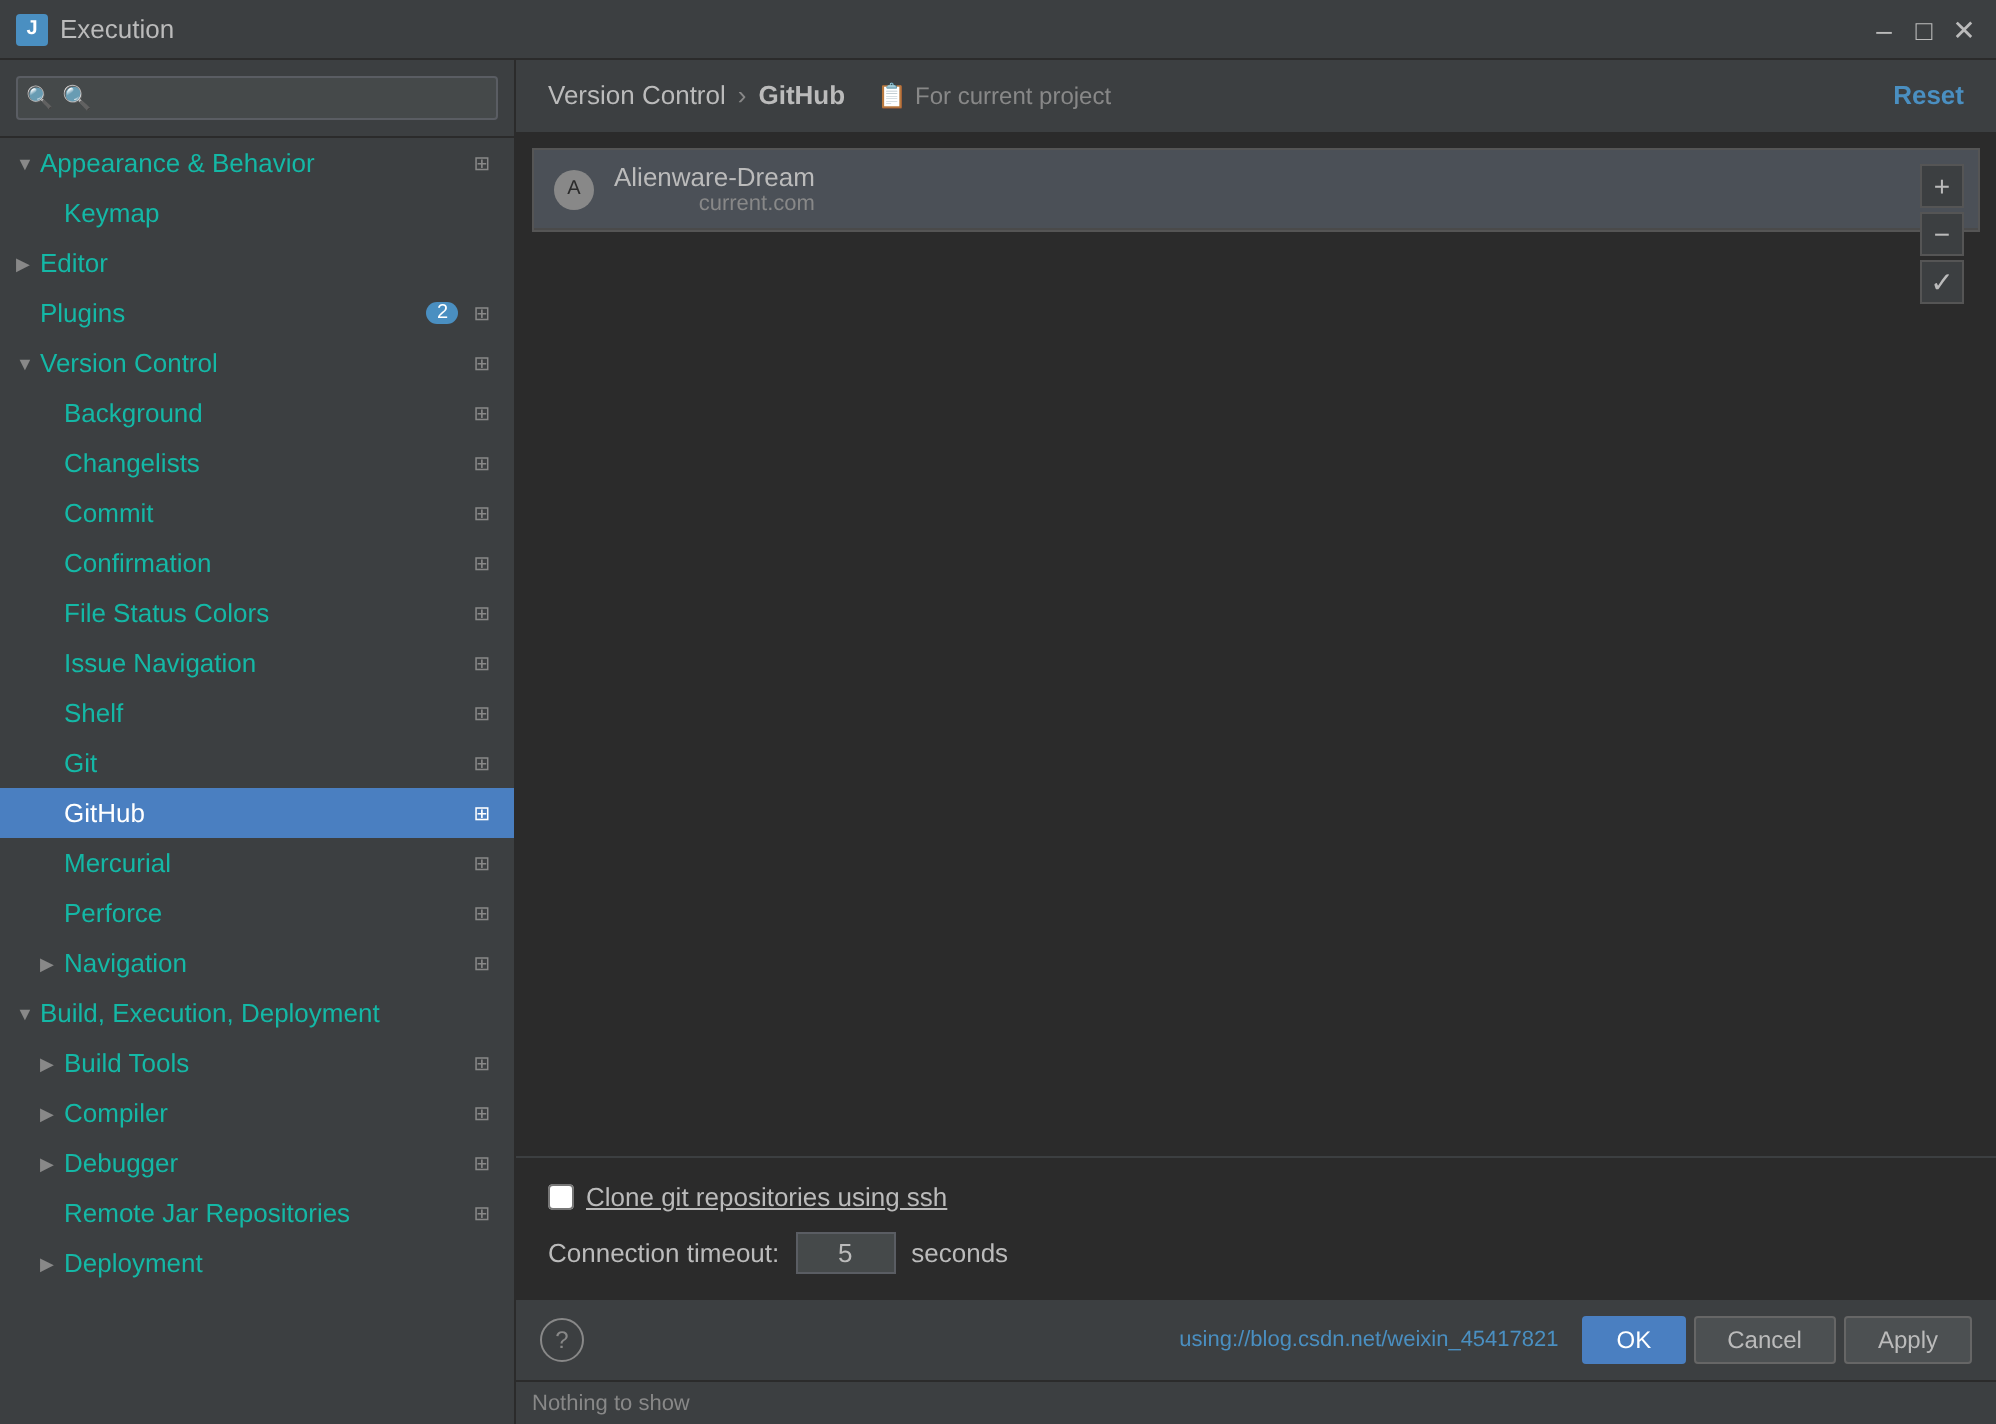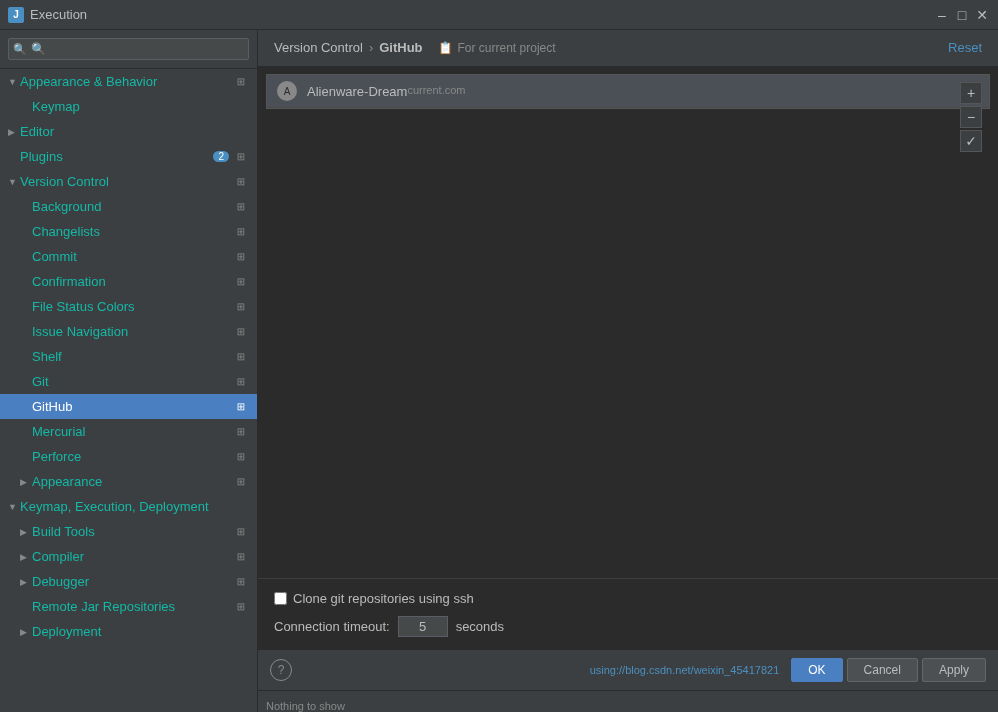--- a/index.html
+++ b/index.html
@@ -176,20 +176,21 @@
       font-size: 12px;
       display: flex; align-items: center; gap: 4px;
     }
     .reset-btn {
       margin-left: auto;
       color: #4a8fc1;
       cursor: pointer;
       font-size: 13px;
       background: none;
       border: none;
+      font-weight: bold;
     }
 
     .content-body {
       flex: 1;
       padding: 8px;
       overflow-y: auto;
       position: relative;
     }
 
     
@@ -210,21 +211,22 @@
       height: 20px;
       border-radius: 50%;
       background: #888;
       margin-right: 10px;
       flex-shrink: 0;
       display: flex; align-items: center; justify-content: center;
       font-size: 10px; color: #2b2b2b;
     }
     .account-info {
       display: flex;
-      flex-direction: row;
+      flex-direction: column;
+      align-items: flex-end;
     }
     .account-name {
       color: #bbbbbb;
       font-size: 13px;
     }
     .account-url {
       color: #888;
       font-size: 11px;
     }
     .account-list-controls {
@@ -250,20 +252,21 @@
     .content-footer-area {
       padding: 12px 16px;
       border-top: 1px solid #3c3f41;
       flex-shrink: 0;
     }
     .checkbox-row {
       display: flex;
       align-items: center;
       gap: 6px;
       margin-bottom: 10px;
+      text-decoration: underline;
     }
     .checkbox-input {
       width: 13px;
       height: 13px;
       cursor: pointer;
     }
     .checkbox-label {
       font-size: 13px;
       color: #bbbbbb;
     }
@@ -326,21 +329,21 @@
       background: #4c5052;
       color: #bbbbbb;
     }
 
     
     .status-bar {
       height: 22px;
       background: #3c3f41;
       border-top: 1px solid #2b2b2b;
       display: flex;
-      align-items: flex-end;
+      align-items: center;
       padding: 0 8px;
       flex-shrink: 0;
     }
     .status-text {
       color: #888;
       font-size: 11px;
     }
   </style>
 </head>
 <body>
@@ -458,27 +461,27 @@
       </div>
 
       <div class="nav-item indent-1">
         <span class="expand-arrow" style="visibility:hidden">▶</span>
         <span class="nav-label">Perforce</span>
         <span class="nav-icon-right">⊞</span>
       </div>
 
       <div class="nav-item indent-1">
         <span class="expand-arrow">▶</span>
-        <span class="nav-label">Appearance</span>
+        <span class="nav-label">Navigation</span>
         <span class="nav-icon-right">⊞</span>
       </div>
 
       <div class="nav-item indent-0">
         <span class="expand-arrow">▼</span>
-        <span class="nav-label">Keymap, Execution, Deployment</span>
+        <span class="nav-label">Build, Execution, Deployment</span>
       </div>
 
       <div class="nav-item indent-1">
         <span class="expand-arrow">▶</span>
         <span class="nav-label">Build Tools</span>
         <span class="nav-icon-right">⊞</span>
       </div>
 
       <div class="nav-item indent-1">
         <span class="expand-arrow">▶</span>

